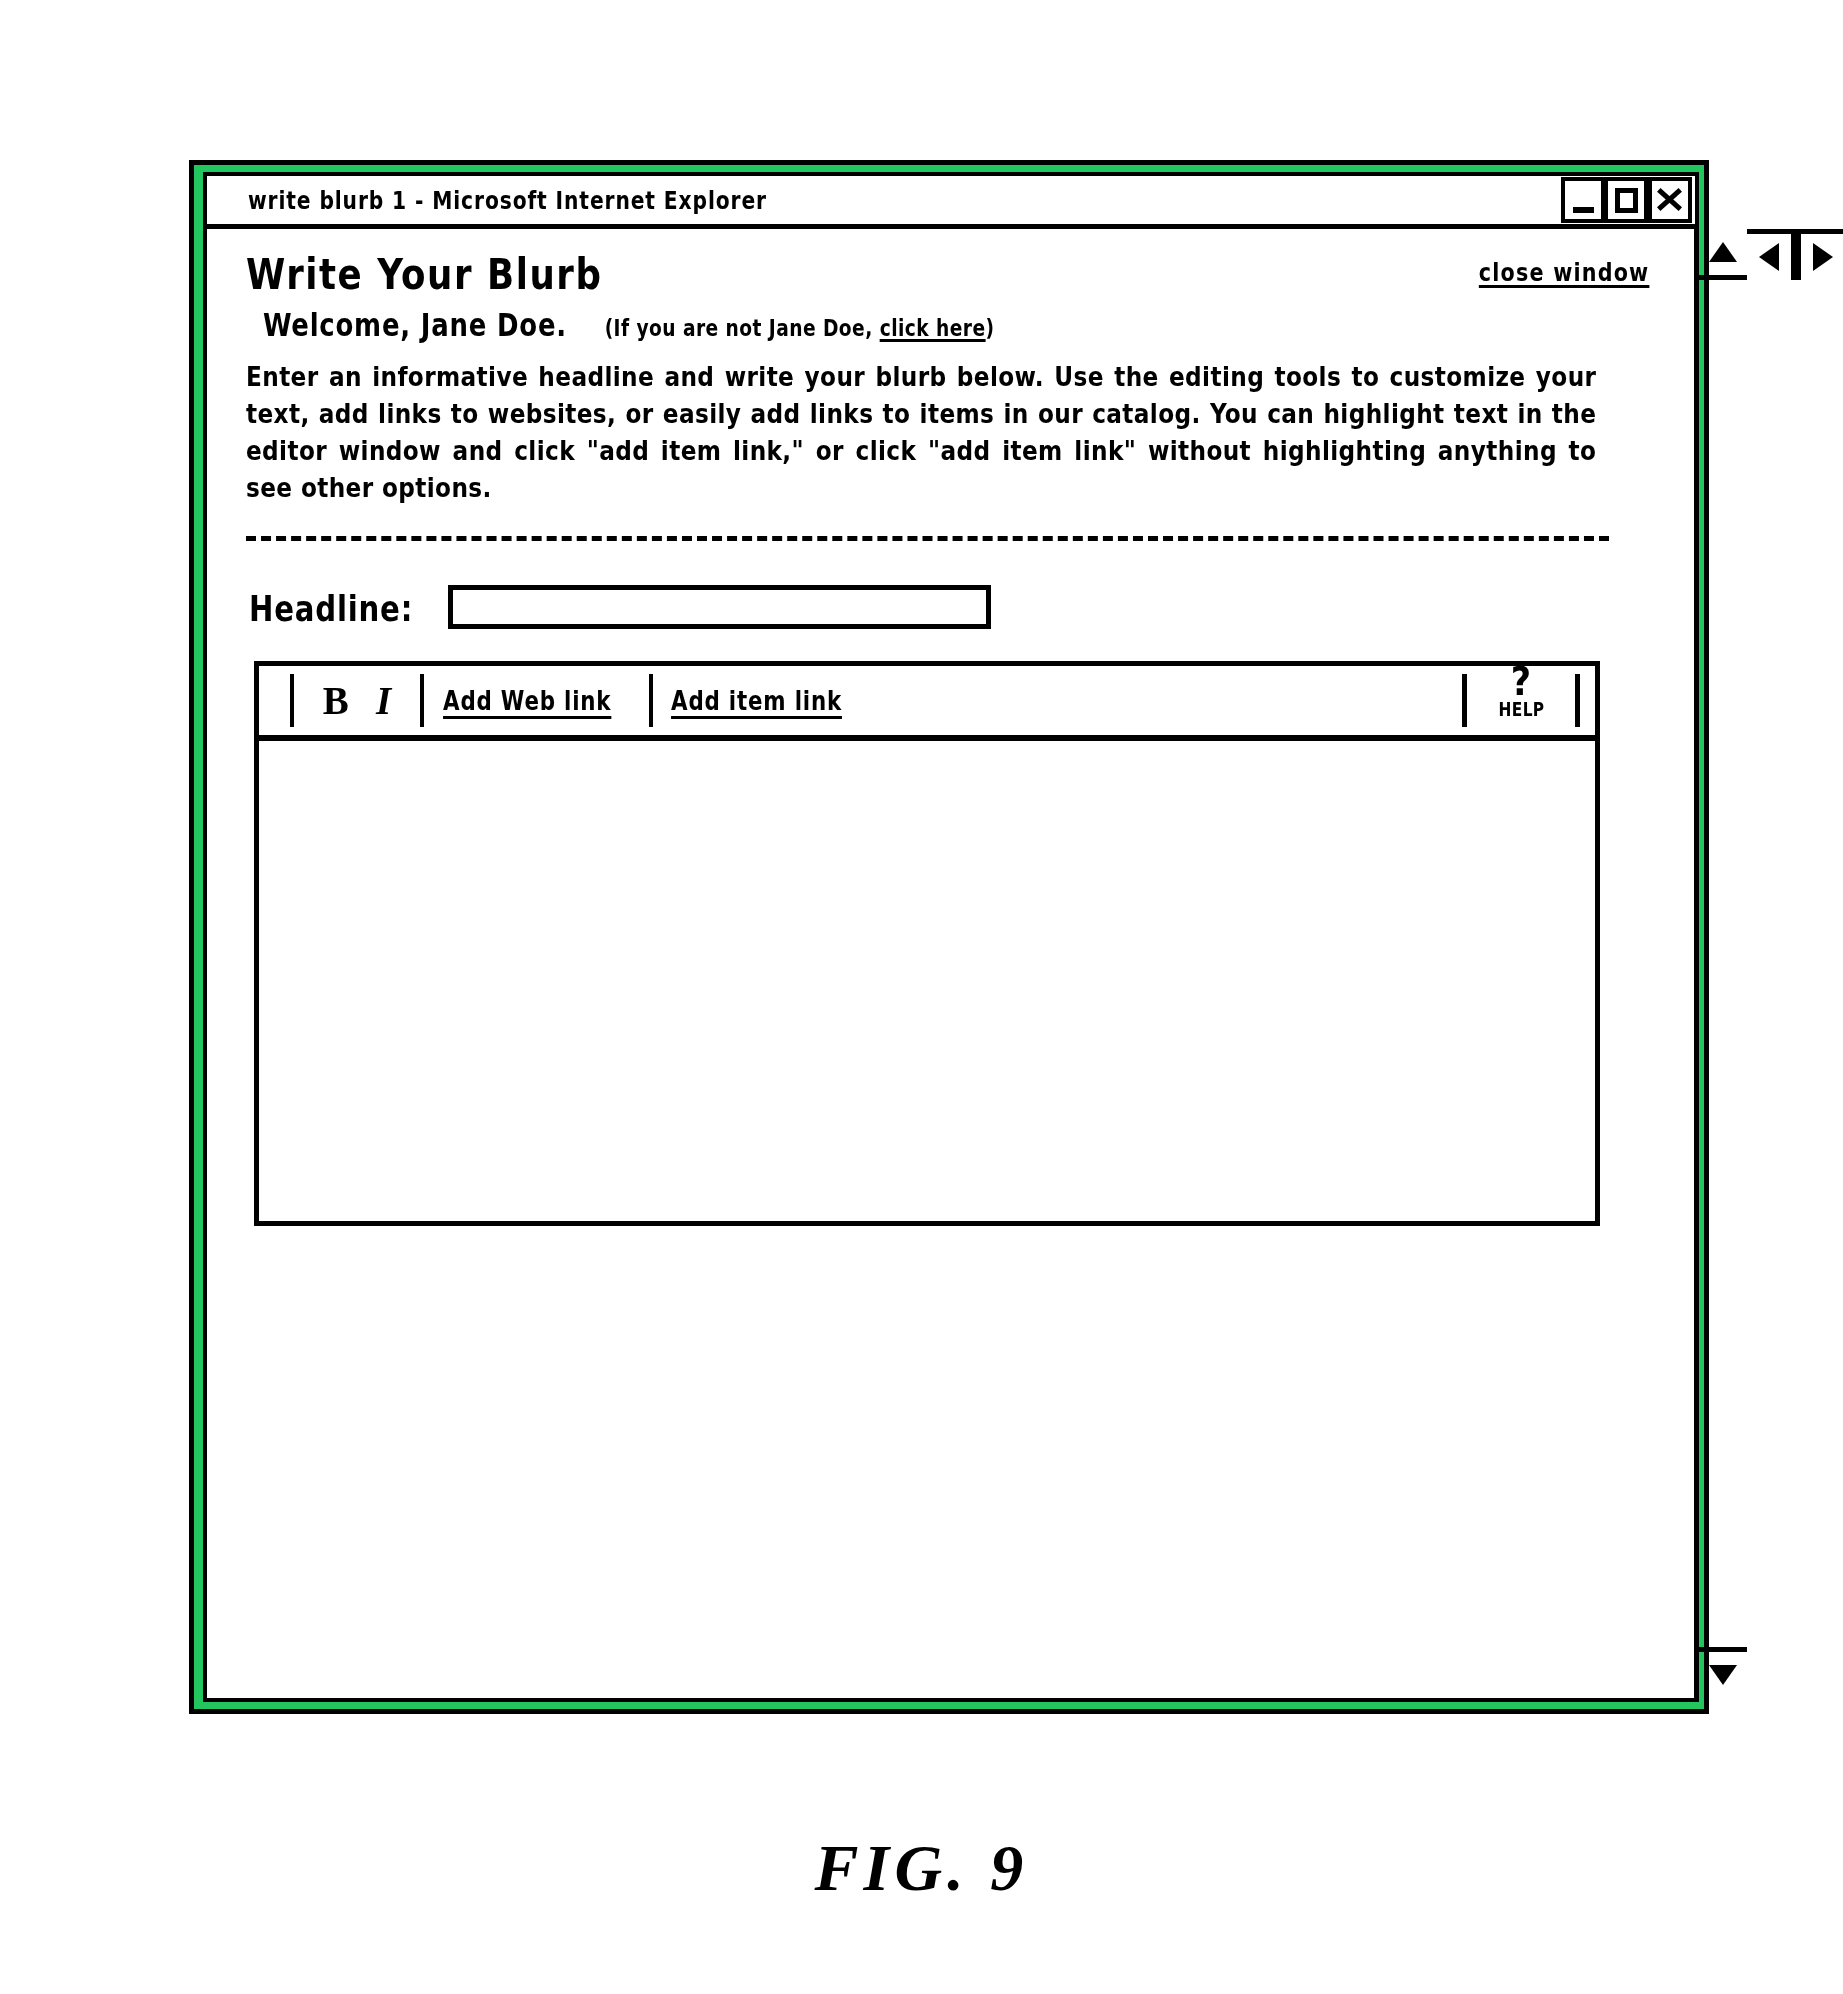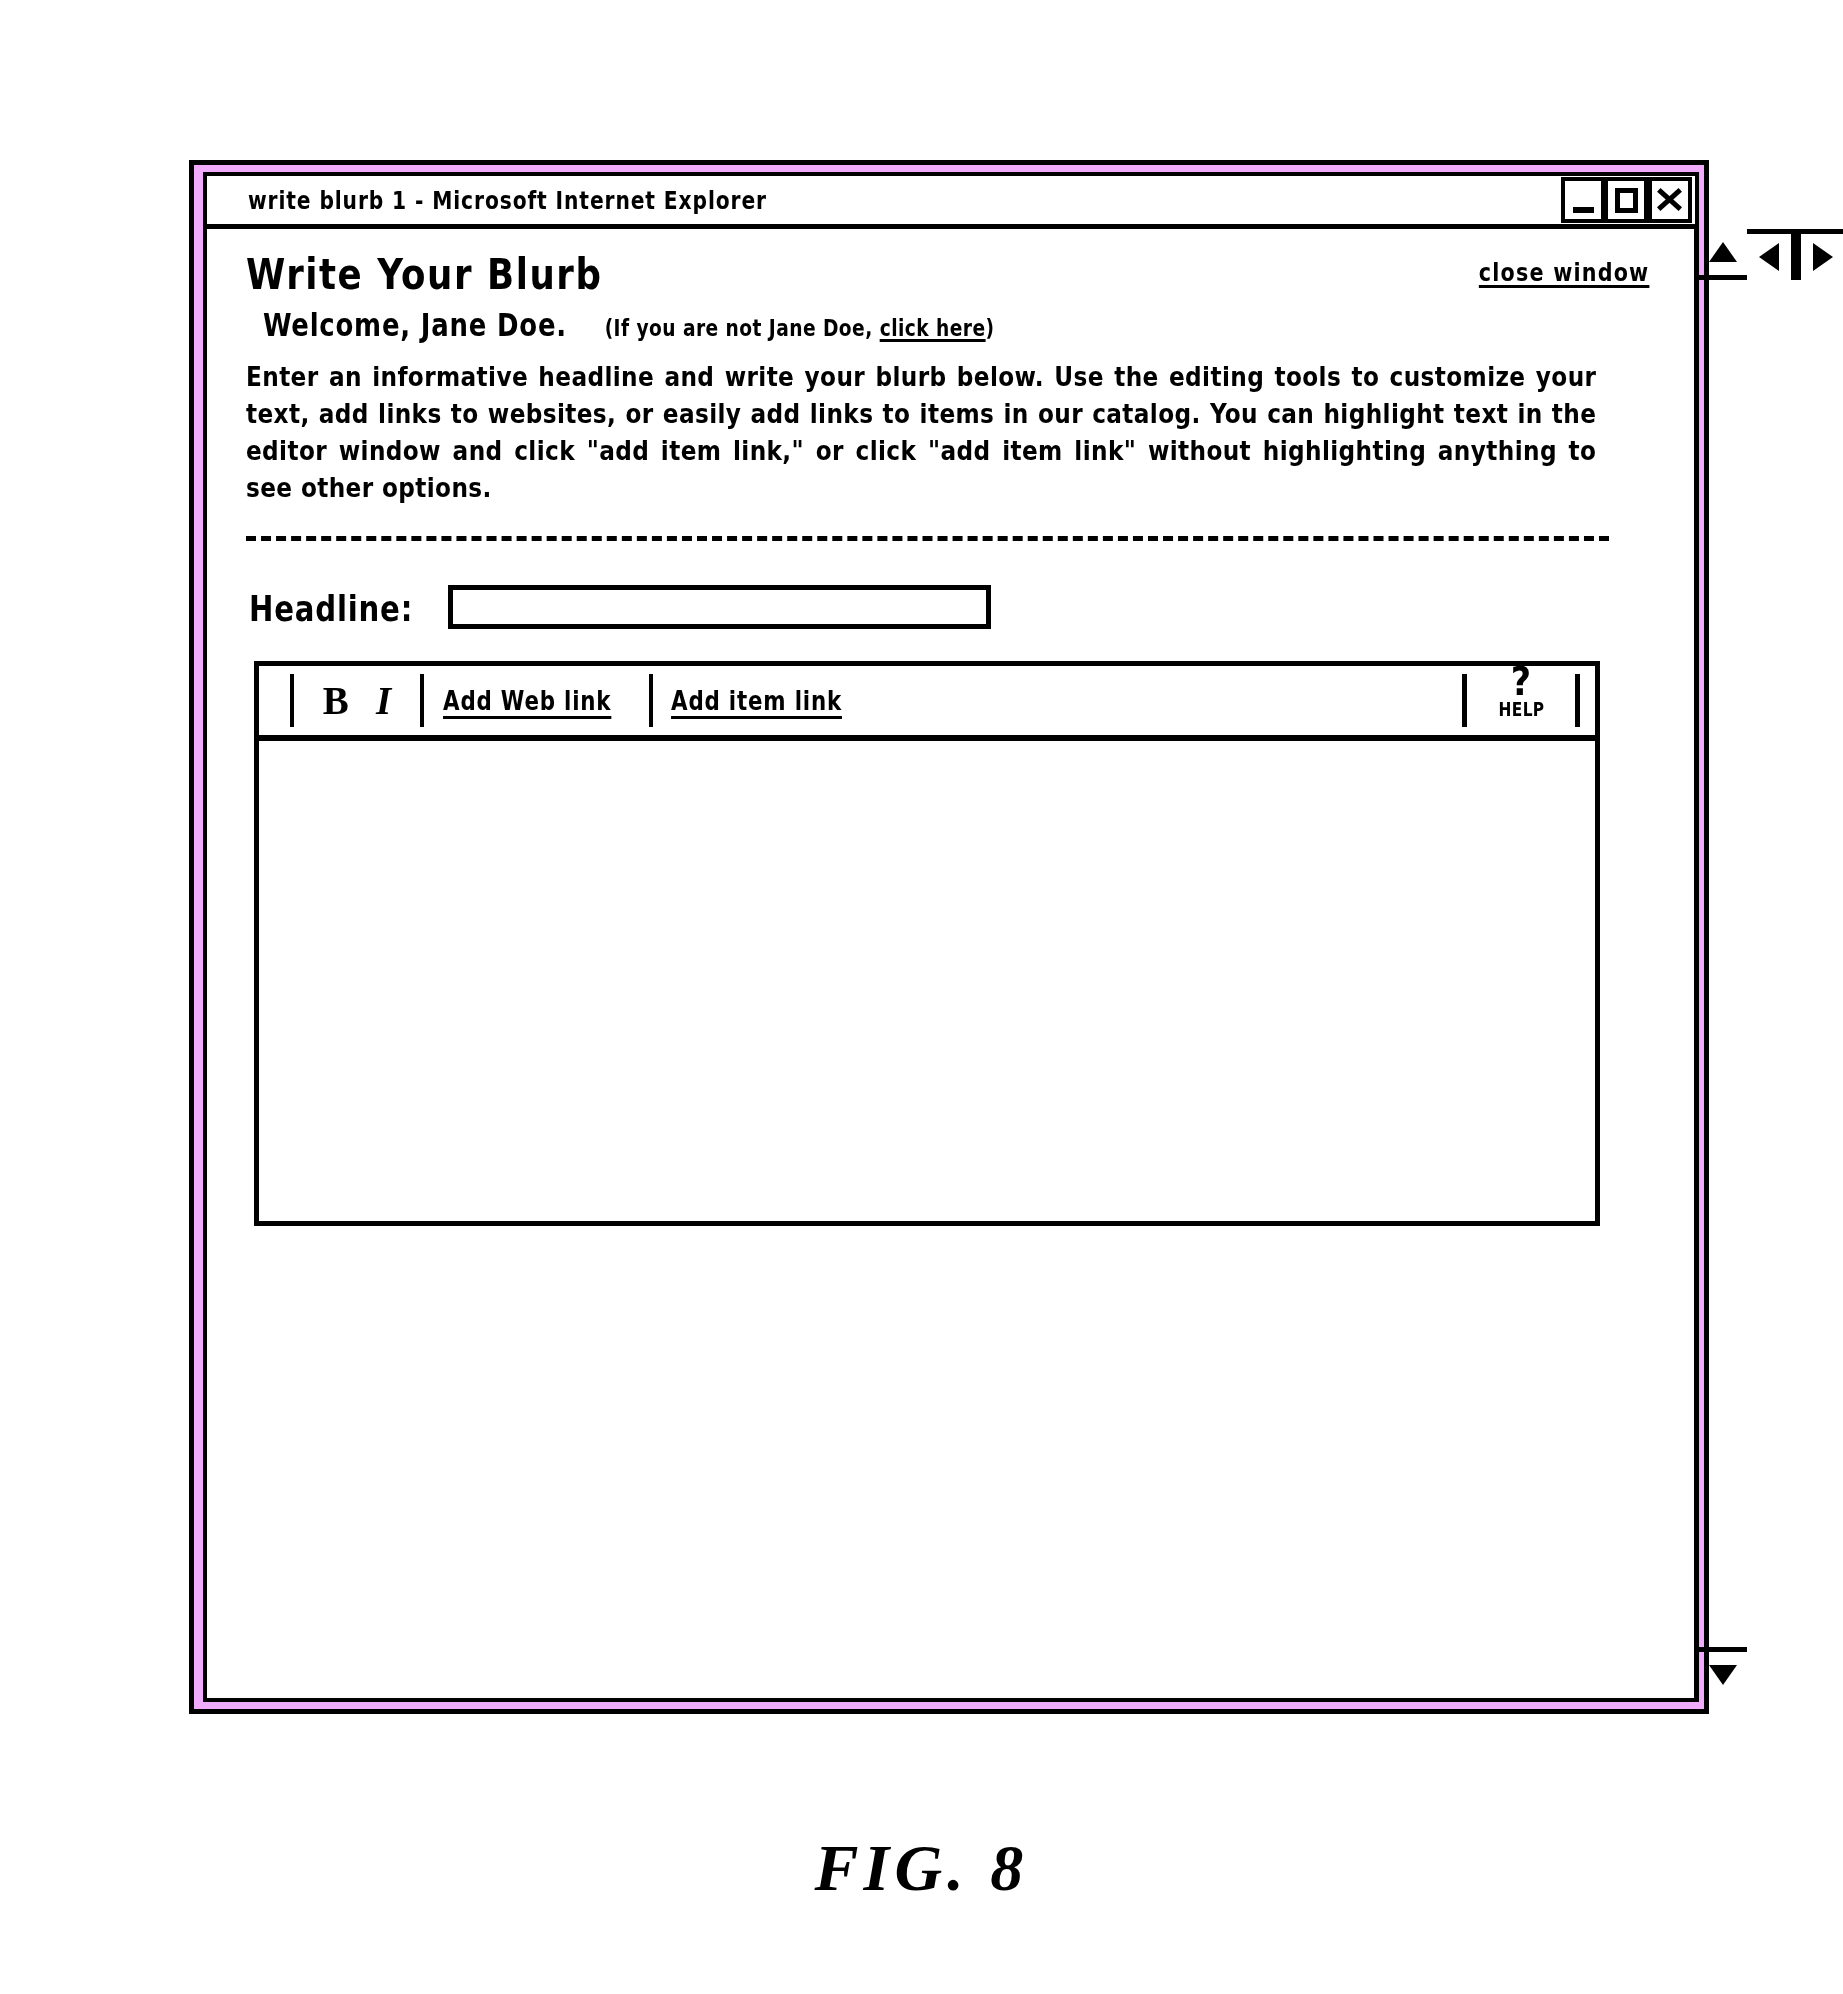--- a/index.html
+++ b/index.html
@@ -17,21 +17,21 @@
   }
 
   
   .window-outer {
     position: absolute;
     left: 189px;
     top: 160px;
     width: 1520px;
     height: 1554px;
     border: 5.1px solid #000;
-    background: #f0abfc;
+    background: #22c55e;
     box-sizing: border-box;
   }
   .window-inner {
     position: absolute;
     left: 8.5px;
     top: 6.8px;
     right: 5.1px;
     bottom: 6.8px;
     border: 4.3px solid #000;
     background: #fff;
@@ -528,14 +528,14 @@
             <span class="tri-right"></span>
           </div>
         </div>
         <div class="corner hscroll" style="border-top:5.1px solid #000;"></div>
       </div>
     </div>
 
   </div>
 </div>
 
-<div class="fig-caption">FIG. 8</div>
+<div class="fig-caption">FIG. 9</div>
 
 
 </body></html>

